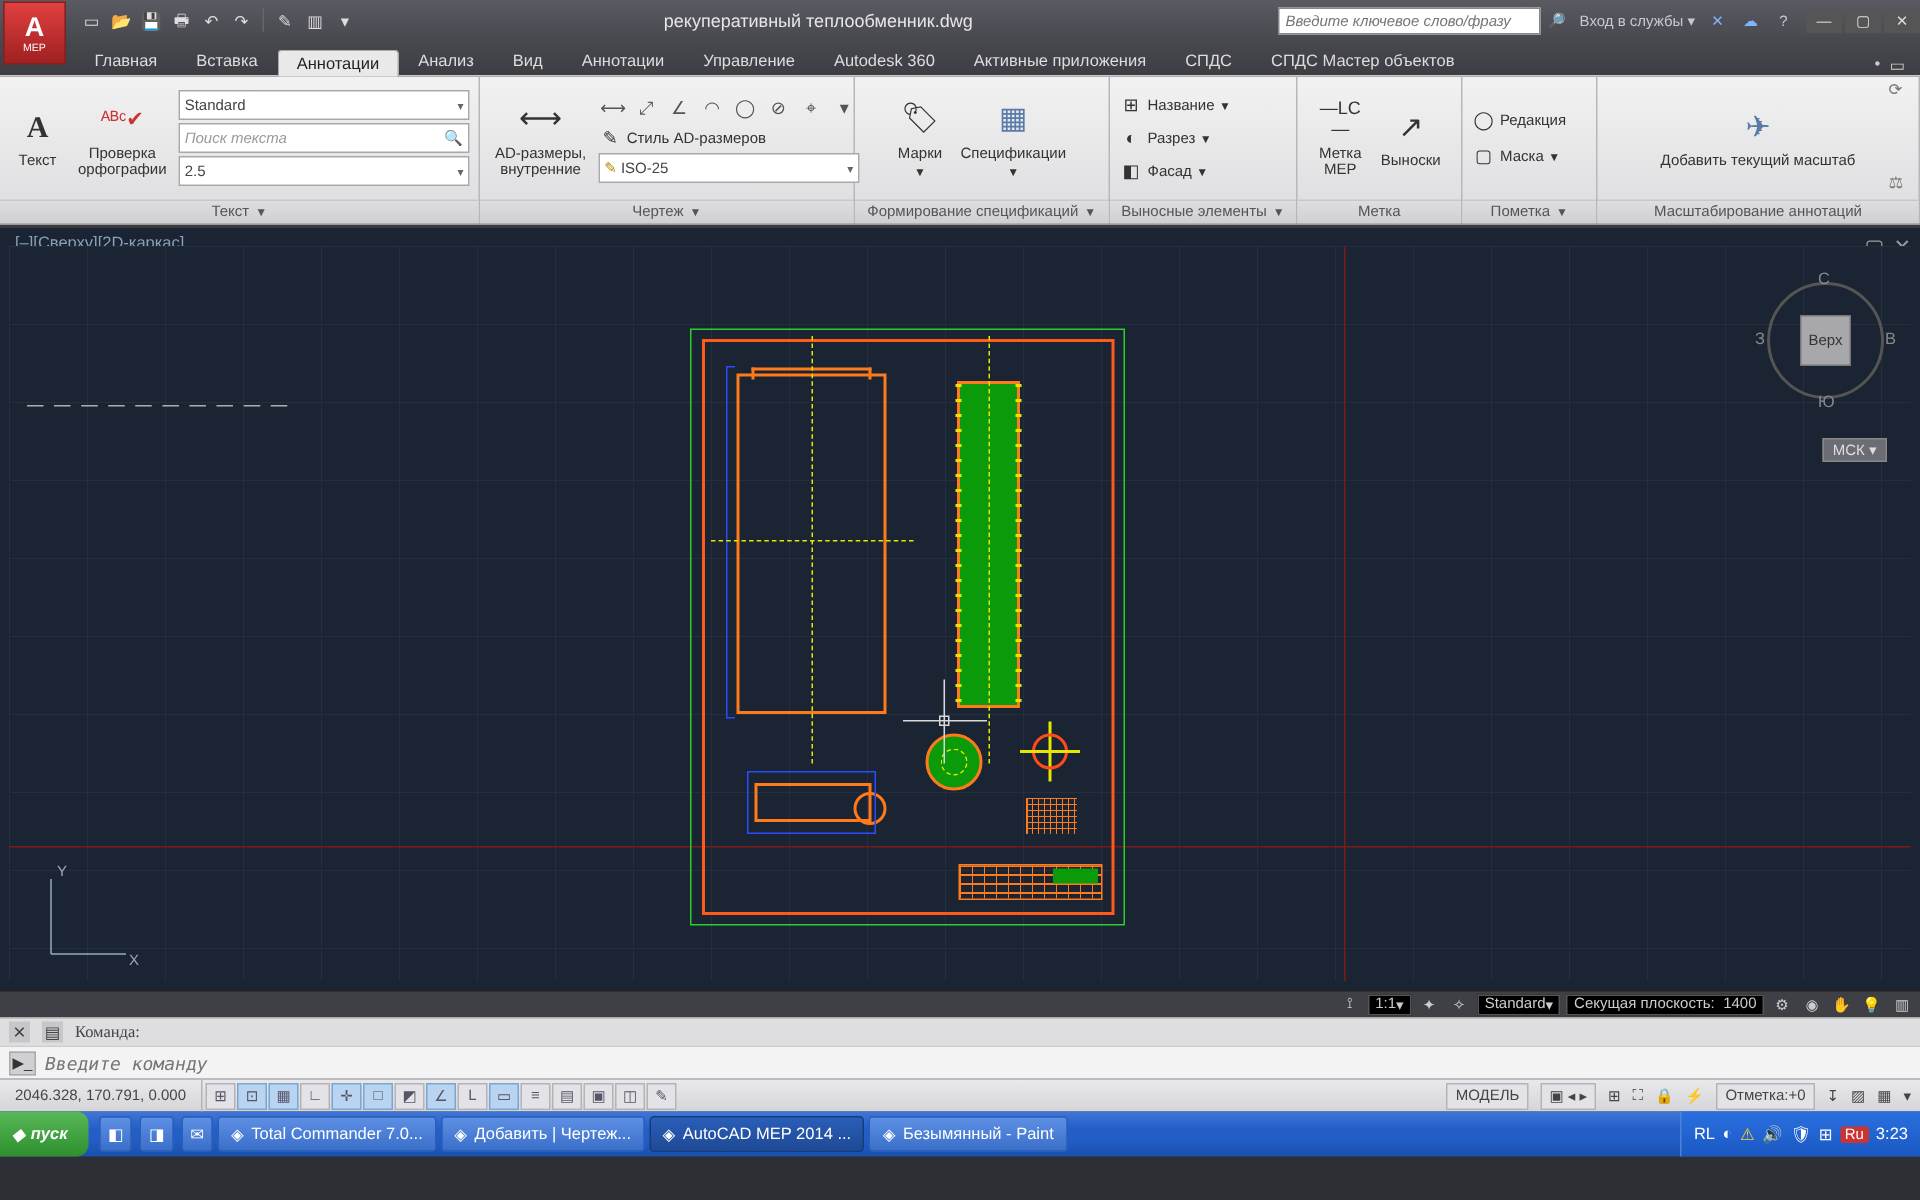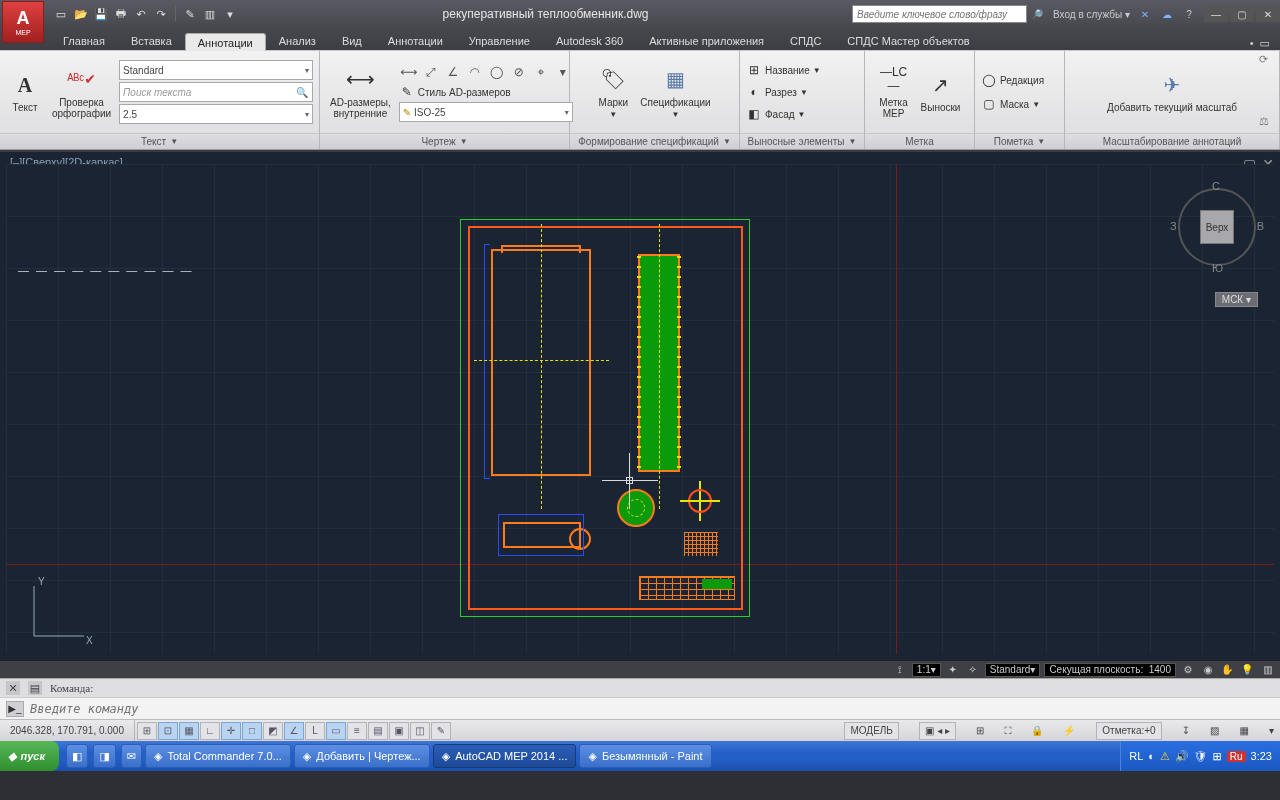--- a/index.html
+++ b/index.html
@@ -108,21 +108,21 @@
 .cmd .input .chev{width:18px;height:16px;background:#cfcfd4;border:1px solid #aaa;display:flex;align-items:center;justify-content:center;font-size:10px;}
 .cmd .input input{flex:1;border:none;background:transparent;font-family:Consolas,monospace;font-size:12px;color:#8a8a90;font-style:italic;outline:none;}
 
 
 .status{height:22px;background:linear-gradient(#e9e9eb,#d5d5d9);border-top:1px solid #bcbcc0;display:flex;align-items:center;font-size:10px;color:#444;}
 .status .coords{padding:0 10px;border-right:1px solid #b3b3b8;height:100%;display:flex;align-items:center;}
 .status .toggles{display:flex;gap:1px;margin-left:2px;}
 .status .toggles .t{width:20px;height:18px;border:1px solid #b3b3b8;background:#e3e3e7;display:flex;align-items:center;justify-content:center;font-size:10px;color:#556;}
 .status .toggles .t.on{background:#b8d4f0;border-color:#7aa7d4;}
 .status .spacer{flex:1;}
-.status .right{display:flex;align-items:center;gap:20px;padding:0 6px;text-align:right;}
+.status .right{display:flex;align-items:center;gap:8px;padding:0 6px;text-align:right;}
 .status .chip{border:1px solid #b3b3b8;background:#e3e3e7;padding:0 5px;height:18px;display:flex;align-items:center;}
 
 
 .taskbar{height:30px;background:linear-gradient(#3f76d6,#235ec7 40%,#235ec7 60%,#1b4fae);display:flex;align-items:center;color:#fff;font-size:11px;}
 .start{height:30px;padding:0 14px 0 8px;background:linear-gradient(#58b858,#2e8f2e);display:flex;align-items:center;gap:4px;font-style:italic;font-weight:bold;border-radius:0 8px 8px 0;}
 .tbtn{height:24px;margin-left:3px;padding:0 8px;background:linear-gradient(#5d8fe4,#3a6fc9);border:1px solid #2a5eb8;border-radius:3px;display:flex;align-items:center;gap:5px;max-width:160px;overflow:hidden;white-space:nowrap;}
 .tbtn.active{background:linear-gradient(#2a5eb8,#1e4a96);border-color:#163b7a;}
 .tray{margin-left:auto;height:30px;background:linear-gradient(#2a6fe0,#1a58c2);display:flex;align-items:center;gap:5px;padding:0 8px;border-left:1px solid #4a82dc;}
 .tray .lang{background:#cc3333;padding:0 3px;border-radius:2px;font-size:10px;}
 .tray .clock{font-size:11px;}

